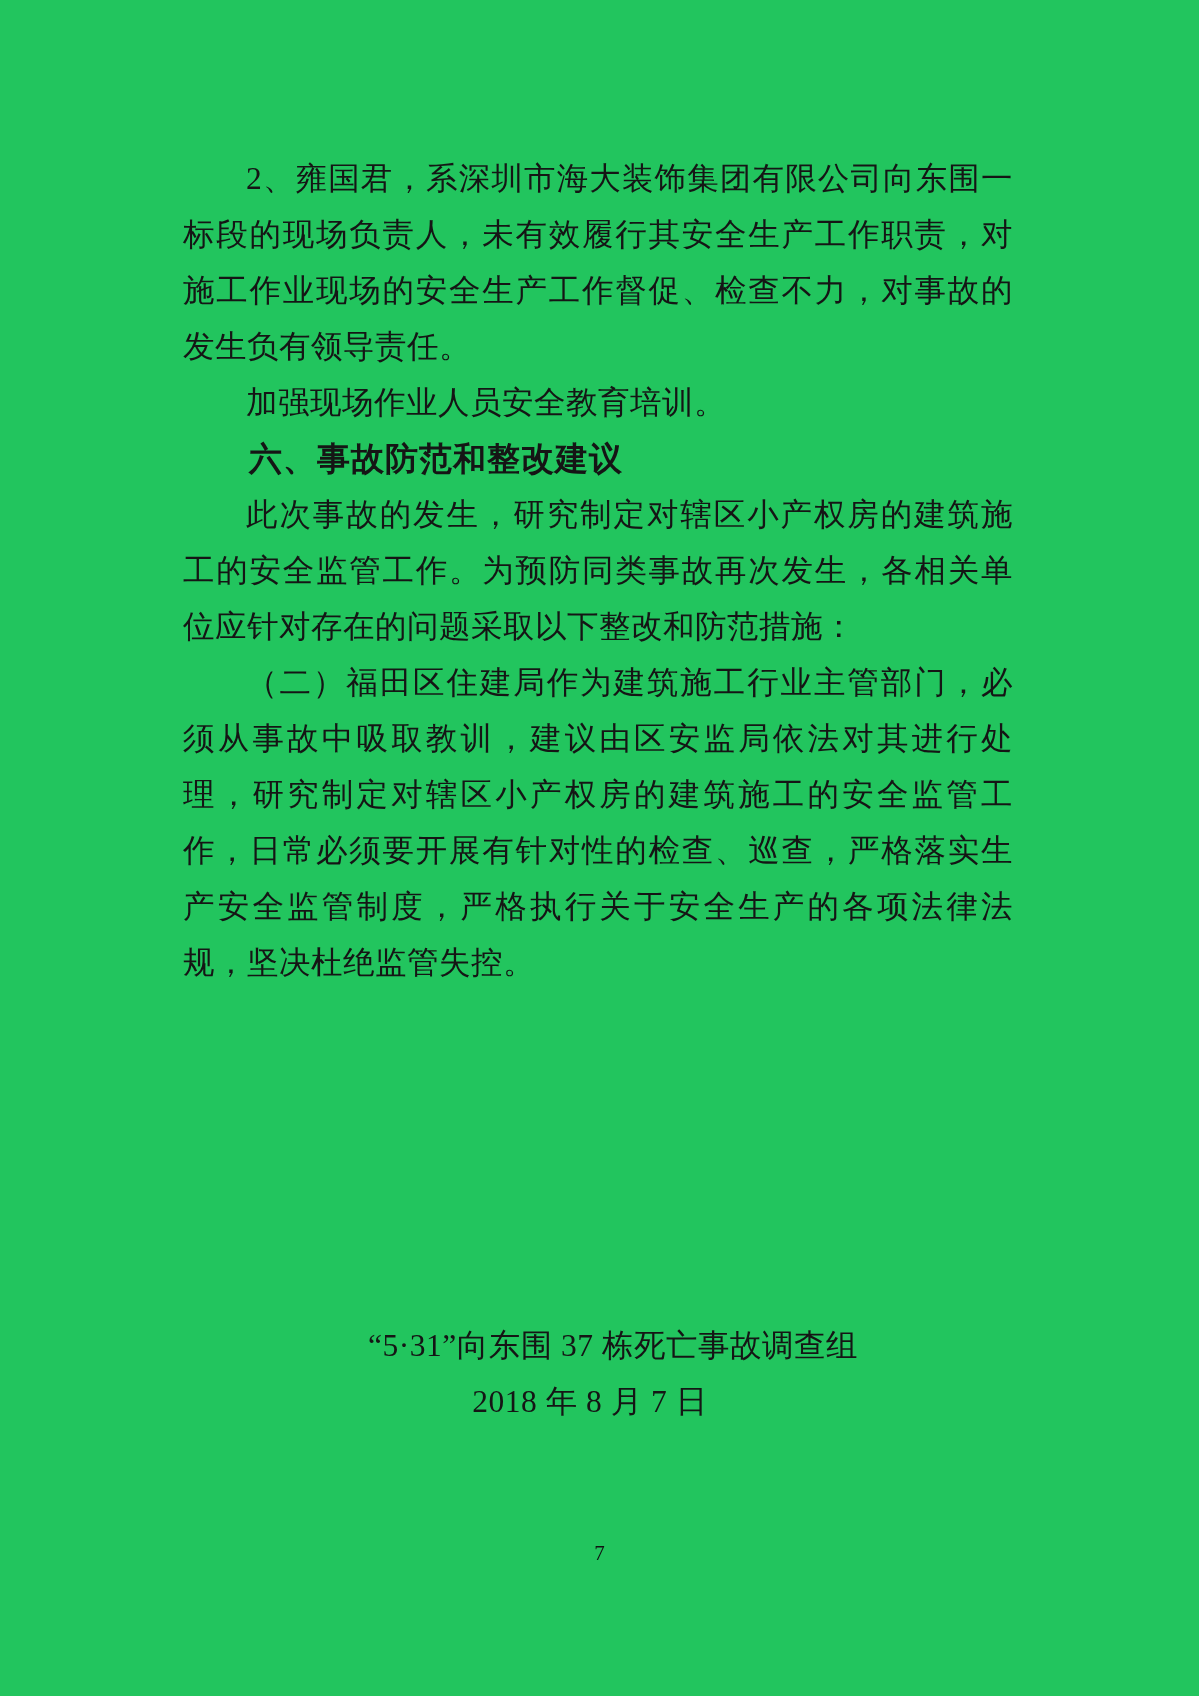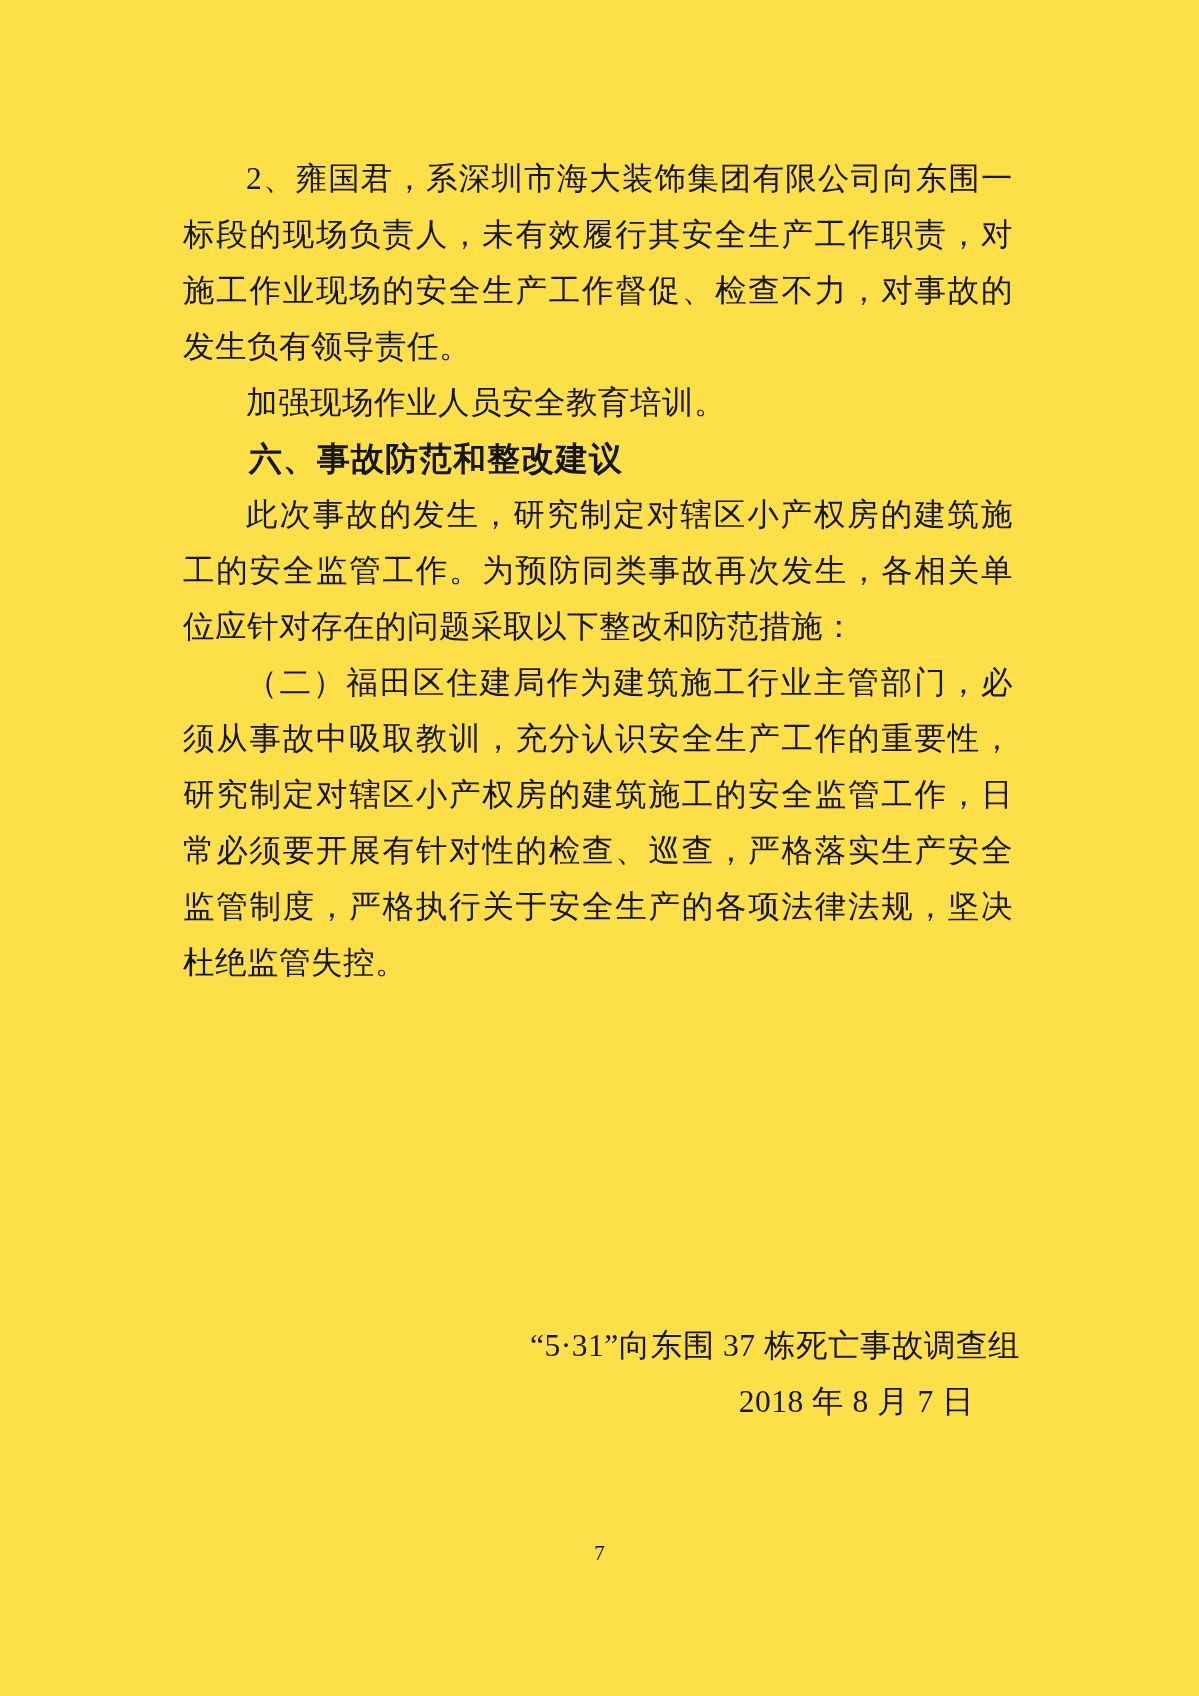--- a/index.html
+++ b/index.html
@@ -14,21 +14,21 @@
     font-family: "Liberation Serif", "DejaVu Serif", serif;
     color: #151515;
     overflow: hidden;
   }
   .page {
     position: absolute;
     left: 0;
     top: 0;
     width: 1199px;
     height: 1696px;
-    background: #fde047;
+    background: #22c55e;
   }
   .body-text {
     position: absolute;
     left: 183px;
     top: 151px;
     width: 830px;
   }
   .para {
     margin: 0;
     font-size: 31.5px;
@@ -42,24 +42,24 @@
     margin: 0;
     font-size: 33px;
     line-height: 56px;
     text-indent: 2em;
     font-weight: bold;
     font-family: Liberation Serif, serif;
     letter-spacing: 1px;
   }
   .signature {
     position: absolute;
-    left: 190px;
+    left: 198px;
     top: 1318px;
     width: 830px;
-    text-align: right;
+    text-align: center;
   }
   .sig-line {
     margin: 0;
     font-size: 31.5px;
     line-height: 56px;
     letter-spacing: 0.5px;
   }
   .sig-date {
     padding-right: 46px;
   }
@@ -77,21 +77,21 @@
 </head>
 <body>
 
 <div class="page">
 
   <div class="body-text">
     <p class="para">2、雍国君，系深圳市海大装饰集团有限公司向东围一标段的现场负责人，未有效履行其安全生产工作职责，对施工作业现场的安全生产工作督促、检查不力，对事故的发生负有领导责任。</p>
     <p class="para">加强现场作业人员安全教育培训。</p>
     <h2 class="heading">六、事故防范和整改建议</h2>
     <p class="para">此次事故的发生，研究制定对辖区小产权房的建筑施工的安全监管工作。为预防同类事故再次发生，各相关单位应针对存在的问题采取以下整改和防范措施：</p>
-    <p class="para">（二）福田区住建局作为建筑施工行业主管部门，必须从事故中吸取教训，充分认识安全生产工作的重要性，研究制定对辖区小产权房的建筑施工的安全监管工作，日常必须要开展有针对性的检查、巡查，严格落实生产安全监管制度，严格执行关于安全生产的各项法律法规，坚决杜绝监管失控。</p>
+    <p class="para">（二）福田区住建局作为建筑施工行业主管部门，必须从事故中吸取教训，建议由区安监局依法对其进行处理，研究制定对辖区小产权房的建筑施工的安全监管工作，日常必须要开展有针对性的检查、巡查，严格落实生产安全监管制度，严格执行关于安全生产的各项法律法规，坚决杜绝监管失控。</p>
   </div>
 
   <div class="signature">
     <p class="sig-line">“5·31”向东围 37 栋死亡事故调查组</p>
     <p class="sig-line sig-date">2018 年 8 月 7 日</p>
   </div>
 
   <div class="page-number">7</div>
 
 </div>

